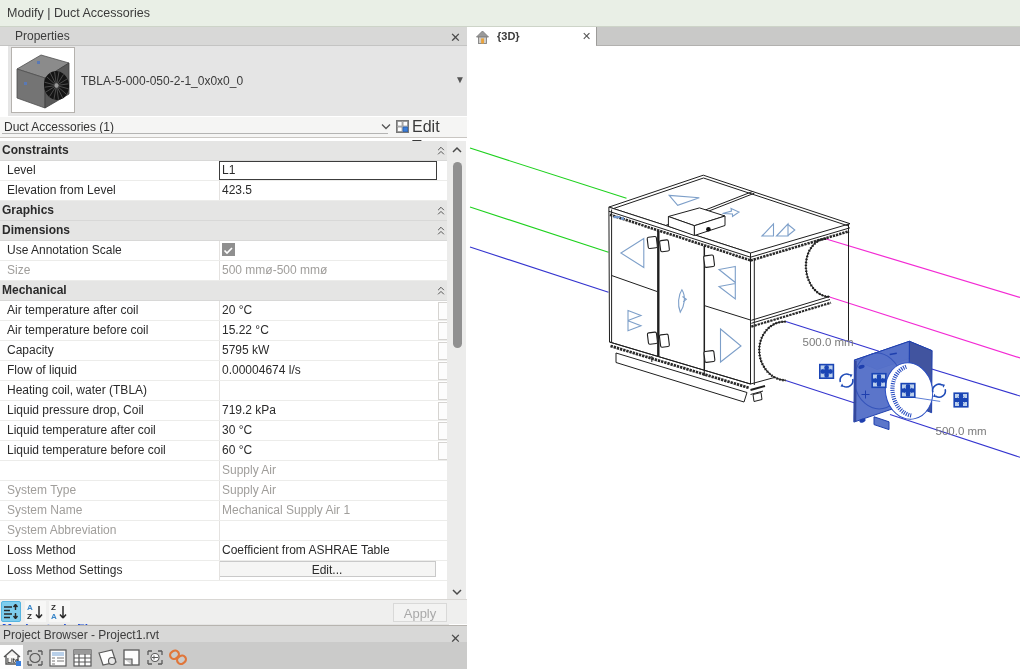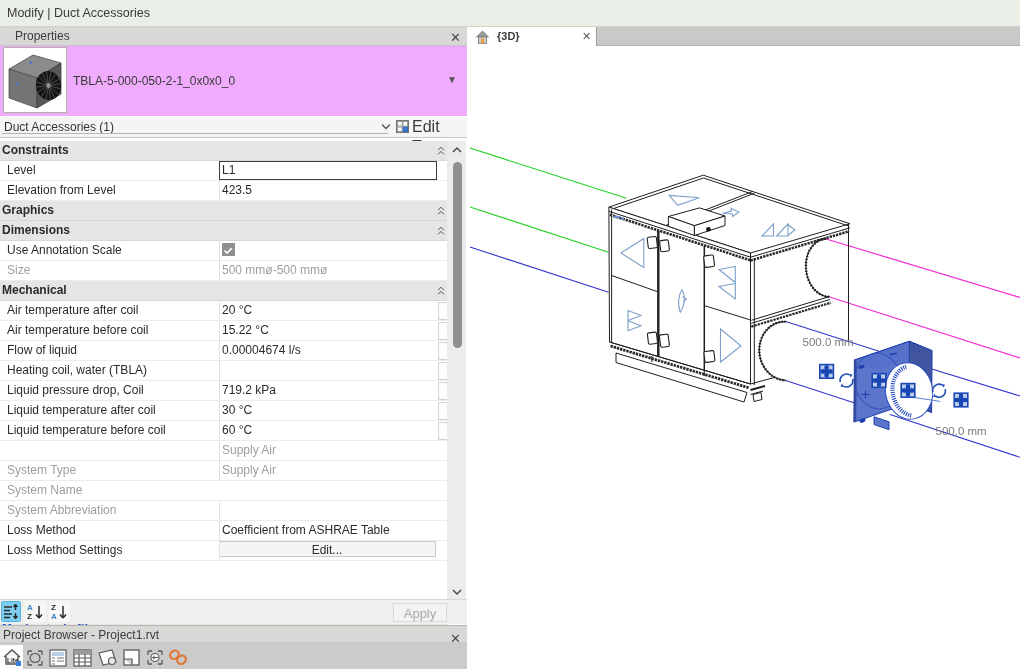--- a/index.html
+++ b/index.html
@@ -7,21 +7,21 @@
     font-family:"Liberation Sans", sans-serif; }
   .abs { position:absolute; }
   #ribbon { left:0; top:0; width:1020px; height:27px; background:#e9efe6;
     border-bottom:1px solid #cdd4c8; color:#3a3a3a; font-size:12.5px;
     line-height:26px; padding-left:7px; }
   #props { left:0; top:27px; width:467px; height:598px; background:#fff; }
   .ptitle { left:0; width:467px; height:19px; background:#d8d8d7;
     color:#3c3c3c; font-size:12px; line-height:18px; padding-left:15px;
     border-bottom:1px solid #c4c4c3; }
   .xbtn { position:absolute; right:6px; top:2px; color:#4a4a4a; font-size:13px; }
-  #selector { left:0; top:46px; width:467px; height:70px; background:#f0abfc; }
+  #selector { left:8px; top:46px; width:467px; height:70px; background:#e5e5e5; }
   #thumb { left:3px; top:1px; width:64px; height:66px; background:#fff;
     border:1px solid #b5b2ae; }
   #typename { left:73px; top:28px; font-size:12px; color:#3a3a3a; }
   #selcaret { right:10px; top:28px; color:#555; font-size:10px; }
   #ducacc { left:0; top:117px; width:467px; height:21px; background:#f5f5f4;
     border-bottom:1px solid #c9c6c2; font-size:12px; color:#333;
     line-height:20px; padding-left:4px; }
   #table { left:0; top:141px; width:467px; }
   .row { position:relative; width:449px; height:20px; background:#fff;
     border-bottom:1px solid #ececea; font-size:12px; color:#2b2b2b; }
@@ -154,20 +154,25 @@
       <span class="nm">Air temperature after coil</span>
       <span class="vl" style="">20 °C</span>
       <span class="assoc"></span>
     </div>
     <div class="row">
       <span class="nm">Air temperature before coil</span>
       <span class="vl" style="">15.22 °C</span>
       <span class="assoc"></span>
     </div>
     <div class="row">
+      <span class="nm">Capacity</span>
+      <span class="vl" style="">5795 kW</span>
+      <span class="assoc"></span>
+    </div>
+    <div class="row">
       <span class="nm">Flow of liquid</span>
       <span class="vl" style="">0.00004674 l/s</span>
       <span class="assoc"></span>
     </div>
     <div class="row">
       <span class="nm">Heating coil, water (TBLA)</span>
       <span class="vl" style=""></span>
       <span class="assoc"></span>
     </div>
     <div class="row">
@@ -187,20 +192,21 @@
     </div>
     <div class="row">
       <span class="vl gray" style="">Supply Air</span>
     </div>
     <div class="row">
       <span class="nm gray">System Type</span>
       <span class="vl gray" style="">Supply Air</span>
     </div>
     <div class="row">
       <span class="nm gray">System Name</span>
+      <span class="vl gray" style="">Mechanical Supply Air 1</span>
     </div>
     <div class="row">
       <span class="nm gray">System Abbreviation</span>
       <span class="vl gray" style=""></span>
     </div>
     <div class="row">
       <span class="nm">Loss Method</span>
       <span class="vl" style="">Coefficient from ASHRAE Table</span>
     </div>
     <div class="row">

